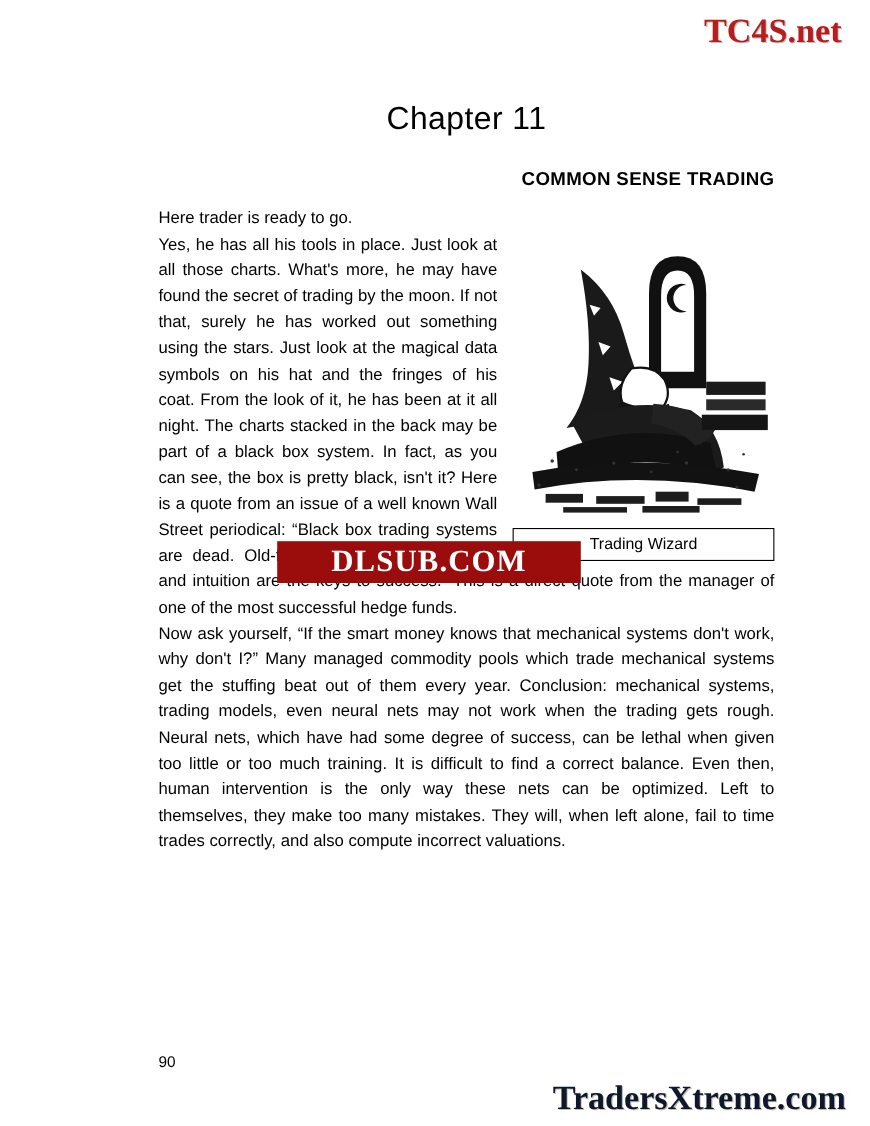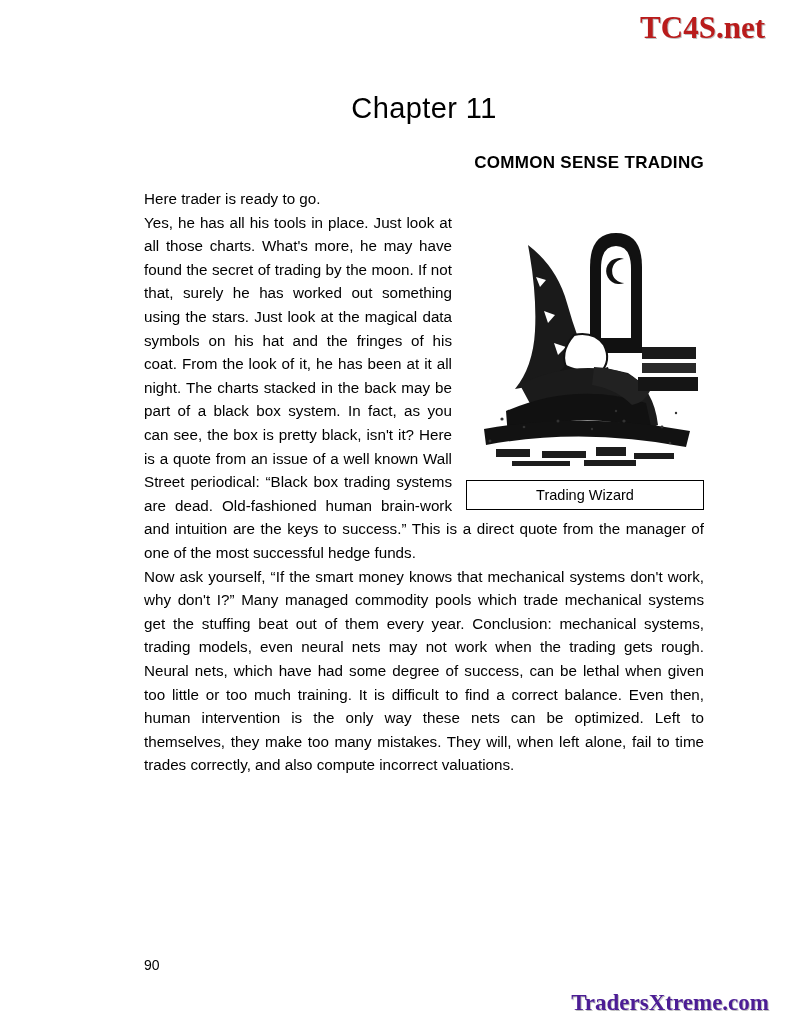--- a/index.html
+++ b/index.html
@@ -35,22 +35,22 @@
     text-shadow: 1px 1px 0 rgba(0,0,0,0.25);
   }
 
   
   .wm-bottom {
     position: absolute;
     bottom: 8px;
     right: 22px;
     font-family: "Liberation Serif", serif;
     font-weight: bold;
-    font-size: 23px;
-    color: #4c1d95;
+    font-size: 31px;
+    color: #0f172a;
     text-shadow: 1px 1px 0 rgba(0,0,0,0.25);
   }
 
   
   .wm-mid {
     position: absolute;
     left: 252px;
     top: 492px;
     width: 276px;
     height: 38px;
@@ -207,16 +207,17 @@
       <div class="figure-caption">Trading Wizard</div>
     </div>
 
     <p class="para p-wrap">Yes, he has all his tools in place.  Just look at all those charts.  What's more, he may have found the secret of trading by the moon.  If not that, surely he has worked out something using the stars.  Just look at the magical data symbols on his hat and the fringes of his coat.  From the look of it, he has been at it all night. The charts stacked in the back may be part of a black box system.  In fact, as you can see, the box is pretty black, isn't it?  Here is a quote from an issue of a well known Wall Street periodical: “Black box trading systems are dead.  Old-fashioned human brain-work and intuition are the keys to success.”  This is a direct quote from the manager of one of the most successful hedge funds.</p>
 
     <p class="para p-last">Now ask yourself, “If the smart money knows that mechanical systems don't work, why don't I?”  Many managed commodity pools which trade mechanical systems get the stuffing beat out of them every year.  Conclusion: mechanical systems, trading models, even neural nets may not work when the trading gets rough.  Neural nets, which have had some degree of success, can be lethal when given too little or too much training.  It is difficult to find a correct balance.  Even then, human intervention is the only way these nets can be optimized.  Left to themselves, they make too many mistakes. They will, when left alone, fail to time trades correctly, and also compute incorrect valuations.</p>
 
     <div class="page-number">90</div>
   </div>
 
+  <div class="wm-mid">DLSUB.COM</div>
 
   <div class="wm-bottom">TradersXtreme.com</div>
 
 </div>
 
 </body></html>

